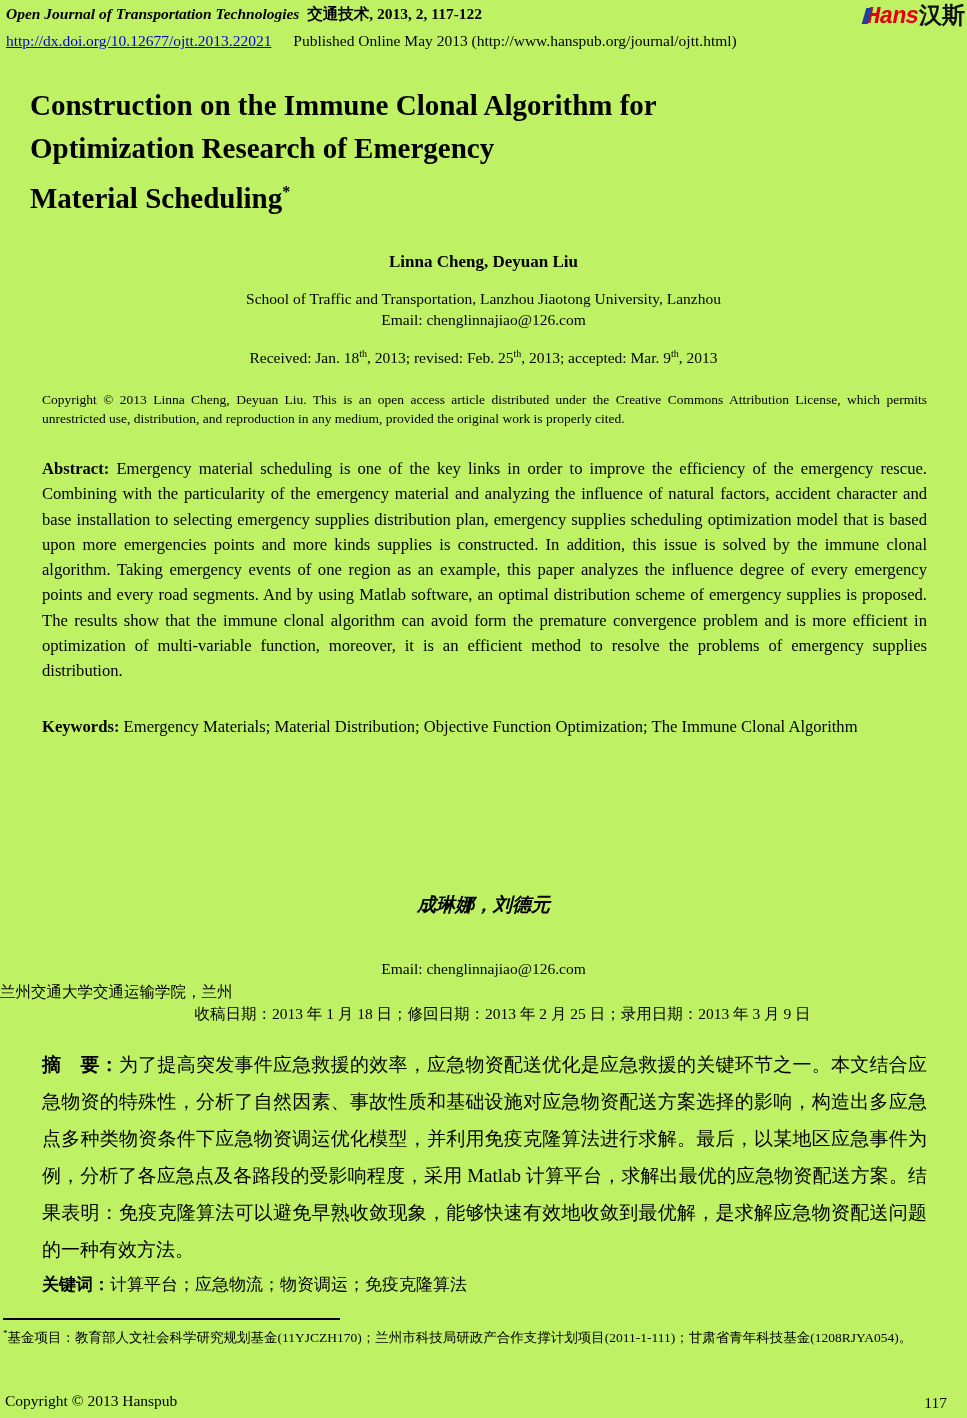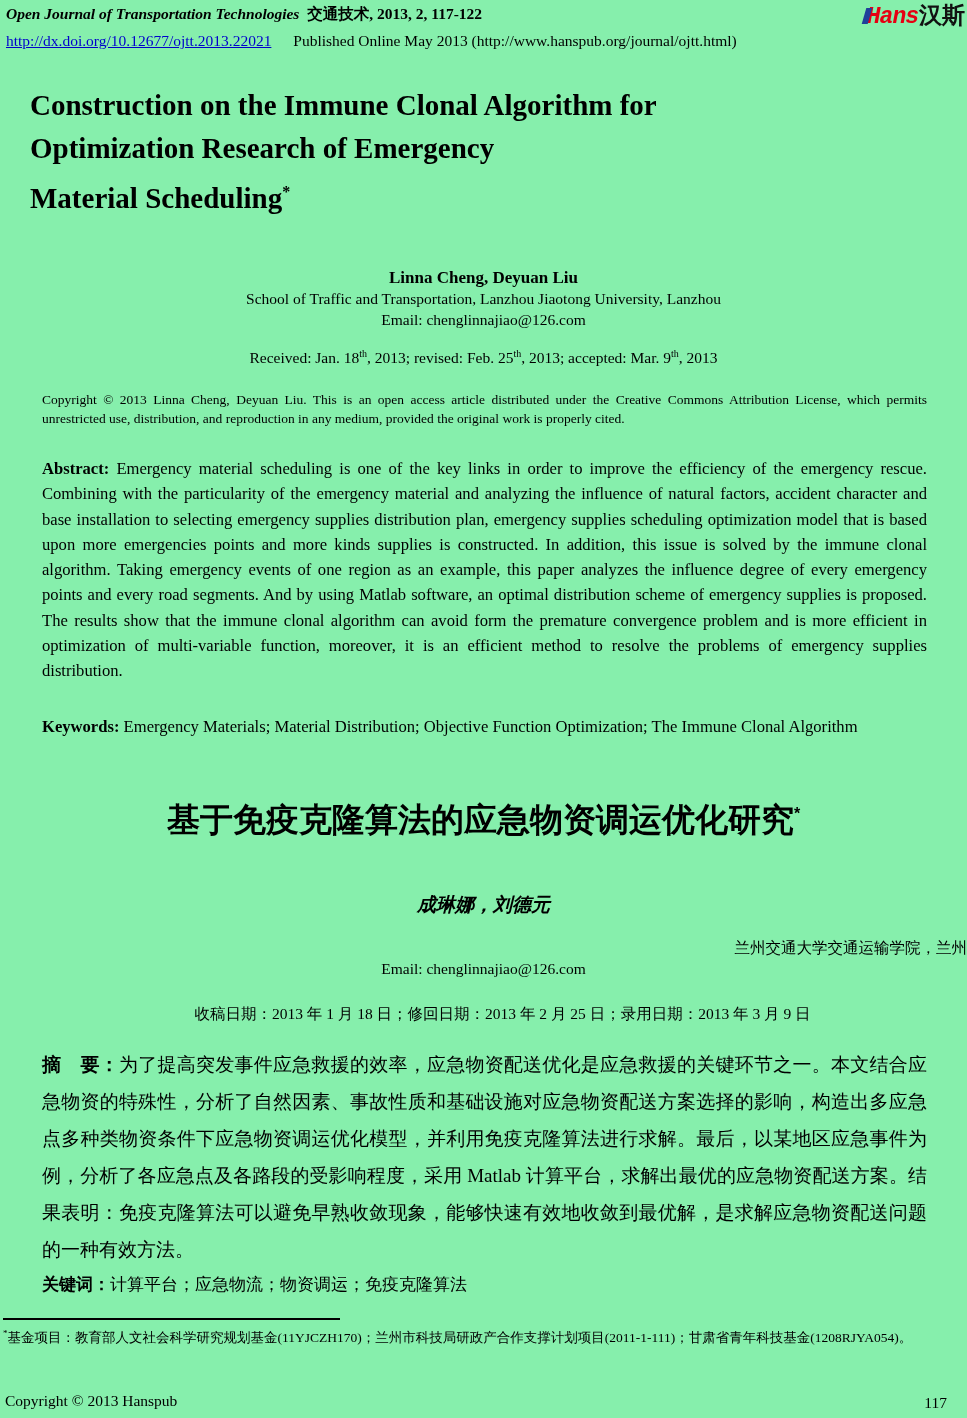--- a/index.html
+++ b/index.html
@@ -1,21 +1,21 @@
 <!DOCTYPE html>
 <html><head>
 <meta charset="utf-8">
 <style>
   html, body { margin: 0; padding: 0; background: #888; }
   .page {
     position: relative;
     width: 967px;
     height: 1418px;
     margin: 0 auto;
-    background: #86efac;
+    background: #bef264;
     color: #000;
     font-family: "Liberation Serif", "DejaVu Serif", serif;
     overflow: hidden;
   }
   
   .hdr { position: absolute; top: 4px; left: 6px; right: 6px; }
   .hdr-line1 { font-size: 15.5px; font-weight: bold; white-space: nowrap; }
   .j-en { font-style: italic; }
   .j-cn { font-style: normal; margin-left: 4px; }
   .hdr-line2 { margin-top: 7px; font-size: 15.5px; }
@@ -33,21 +33,21 @@
   }
   .logo-latin { color: #e60012; font-style: italic; letter-spacing: -1px; }
   .logo-cjk { color: #111; margin-left: 1px; }
   
   .title {
     position: absolute; top: 84px; left: 30px; right: 30px;
     margin: 0; 
     font-size: 29px; line-height: 43px; font-weight: bold;
   }
   .title sup { font-size: 16px; }
-  .authors { position: absolute; top: 252px; left: 0; right: 0; text-align: center; font-size: 17px; font-weight: bold; margin-top: 16px; }
+  .authors { position: absolute; top: 252px; left: 0; right: 0; text-align: center; font-size: 17px; font-weight: bold; }
   .affil   { position: absolute; top: 290px; left: 0; right: 0; text-align: center; font-size: 15.5px; }
   .email   { position: absolute; top: 311px; left: 0; right: 0; text-align: center; font-size: 15.5px; }
   .received{ position: absolute; top: 348px; left: 0; right: 0; text-align: center; font-size: 15.5px; }
   .received sup { font-size: 10px; }
   .license {
     position: absolute; top: 391px; left: 42px; right: 40px;
     margin: 0; font-size: 13.5px; line-height: 18.5px; text-align: justify;
   }
   .abstract {
     position: absolute; top: 456px; left: 42px; right: 40px;
@@ -60,21 +60,21 @@
     padding-left: 98px; text-indent: -98px;
   }
   
   .cn-title {
     position: absolute; top: 798px; left: 0; right: 0; margin: 0;
     text-align: center; font-size: 33px; font-weight: bold;
     font-family: "Liberation Sans", "DejaVu Sans", sans-serif;
   }
   .cn-title sup { font-size: 16px; }
   .cn-authors { position: absolute; top: 892px; left: 0; right: 0; text-align: center; font-size: 19px; font-weight: bold; font-style: italic; }
-  .cn-affil   { position: absolute; top: 938px; left: 0; right: 0; text-align: right; font-size: 15.5px; }
+  .cn-affil   { position: absolute; top: 982px; left: 0; right: 0; text-align: left; font-size: 15.5px; }
   .cn-email   { position: absolute; top: 960px; left: 0; right: 0; text-align: center; font-size: 15.5px; }
   .cn-dates   { position: absolute; top: 1004px; left: 0; right: 0; text-align: center; font-size: 15.5px; padding-left: 38px; }
   .cn-abstract {
     position: absolute; top: 1046px; left: 42px; right: 40px;
     margin: 0; font-size: 19px; line-height: 37px; text-align: justify;
   }
   .cn-label { font-weight: bold; font-family: "Liberation Sans", "DejaVu Sans", sans-serif; }
   .cn-keywords {
     position: absolute; top: 1272px; left: 42px; right: 40px;
     margin: 0; font-size: 17px; line-height: 25px;
@@ -128,23 +128,20 @@
   <p class="abstract">
     <b>Abstract:</b>
     <span>Emergency material scheduling is one of the key links in order to improve the efficiency of the emergency rescue. Combining with the particularity of the emergency material and analyzing the influence of natural factors, accident character and base installation to selecting emergency supplies distribution plan, emergency supplies scheduling optimization model that is based upon more emergencies points and more kinds supplies is constructed. In addition, this issue is solved by the immune clonal algorithm. Taking emergency events of one region as an example, this paper analyzes the influence degree of every emergency points and every road segments. And by using Matlab software, an optimal distribution scheme of emergency supplies is proposed. The results show that the immune clonal algorithm can avoid form the premature convergence problem and is more efficient in optimization of multi-variable function, moreover, it is an efficient method to resolve the problems of emergency supplies distribution.</span>
   </p>
 
   <p class="keywords">
     <b>Keywords:</b>
     <span>Emergency Materials; Material Distribution; Objective Function Optimization; The Immune Clonal Algorithm</span>
   </p>
 
-  <h2 class="cn-title">
-    <span>基于免疫克隆算法的应急物资调运优化研究</span><sup>*</sup>
-  </h2>
 
   <div class="cn-authors">成琳娜，刘德元</div>
   <div class="cn-affil">兰州交通大学交通运输学院，兰州</div>
   <div class="cn-email">Email: chenglinnajiao@126.com</div>
   <div class="cn-dates">收稿日期：2013 年 1 月 18 日；修回日期：2013 年 2 月 25 日；录用日期：2013 年 3 月 9 日</div>
 
   <p class="cn-abstract">
     <span class="cn-label">摘　要：</span><span>为了提高突发事件应急救援的效率，应急物资配送优化是应急救援的关键环节之一。本文结合应急物资的特殊性，分析了自然因素、事故性质和基础设施对应急物资配送方案选择的影响，构造出多应急点多种类物资条件下应急物资调运优化模型，并利用免疫克隆算法进行求解。最后，以某地区应急事件为例，分析了各应急点及各路段的受影响程度，采用 Matlab 计算平台，求解出最优的应急物资配送方案。结果表明：免疫克隆算法可以避免早熟收敛现象，能够快速有效地收敛到最优解，是求解应急物资配送问题的一种有效方法。</span>
   </p>
 

